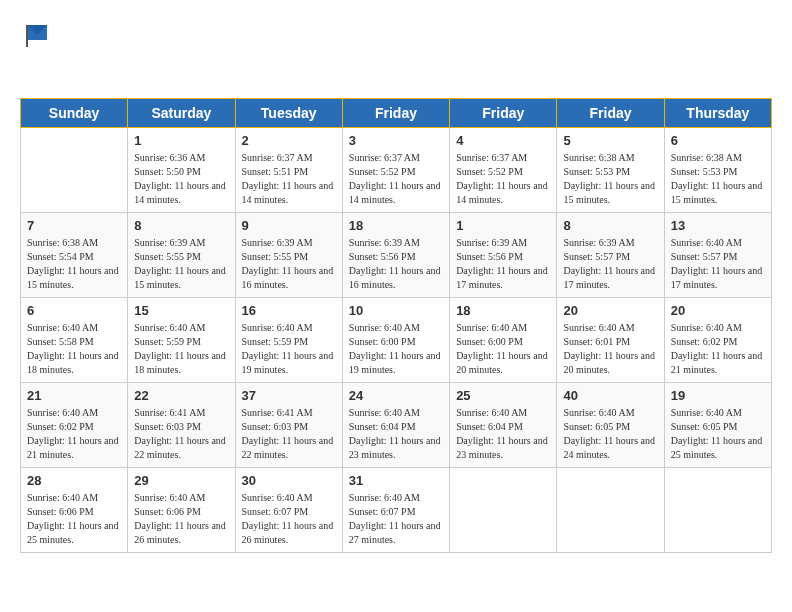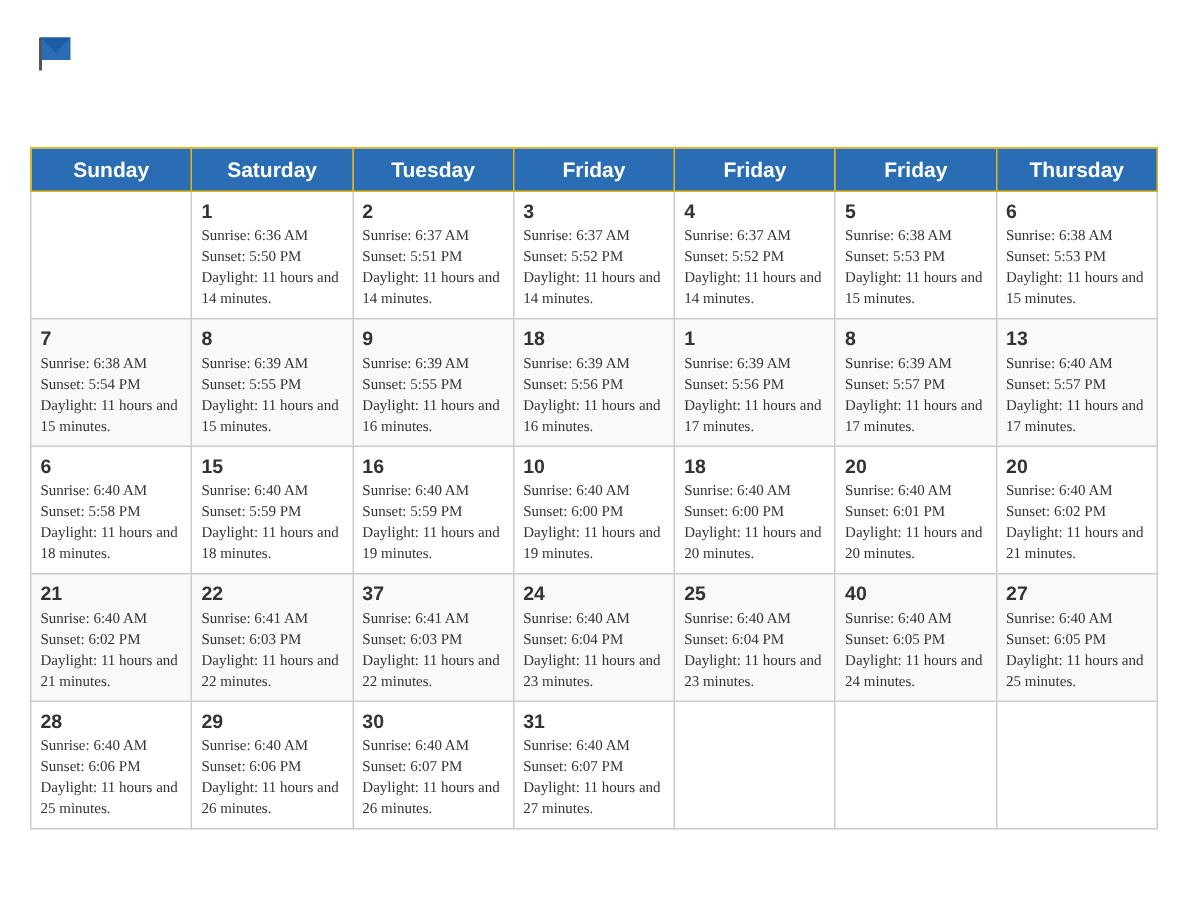--- a/index.html
+++ b/index.html
@@ -230,21 +230,21 @@
         </td>
         <td>
           <span class="day-number">25</span>
           <div class="day-info">Sunrise: 6:40 AM<br>Sunset: 6:04 PM<br>Daylight: 11 hours and 23 minutes.</div>
         </td>
         <td>
           <span class="day-number">40</span>
           <div class="day-info">Sunrise: 6:40 AM<br>Sunset: 6:05 PM<br>Daylight: 11 hours and 24 minutes.</div>
         </td>
         <td>
-          <span class="day-number">27</span>
+          <span class="day-number">19</span>
           <div class="day-info">Sunrise: 6:40 AM<br>Sunset: 6:05 PM<br>Daylight: 11 hours and 25 minutes.</div>
         </td>
       </tr>
       <tr>
         <td>
           <span class="day-number">28</span>
           <div class="day-info">Sunrise: 6:40 AM<br>Sunset: 6:06 PM<br>Daylight: 11 hours and 25 minutes.</div>
         </td>
         <td>
           <span class="day-number">29</span>

